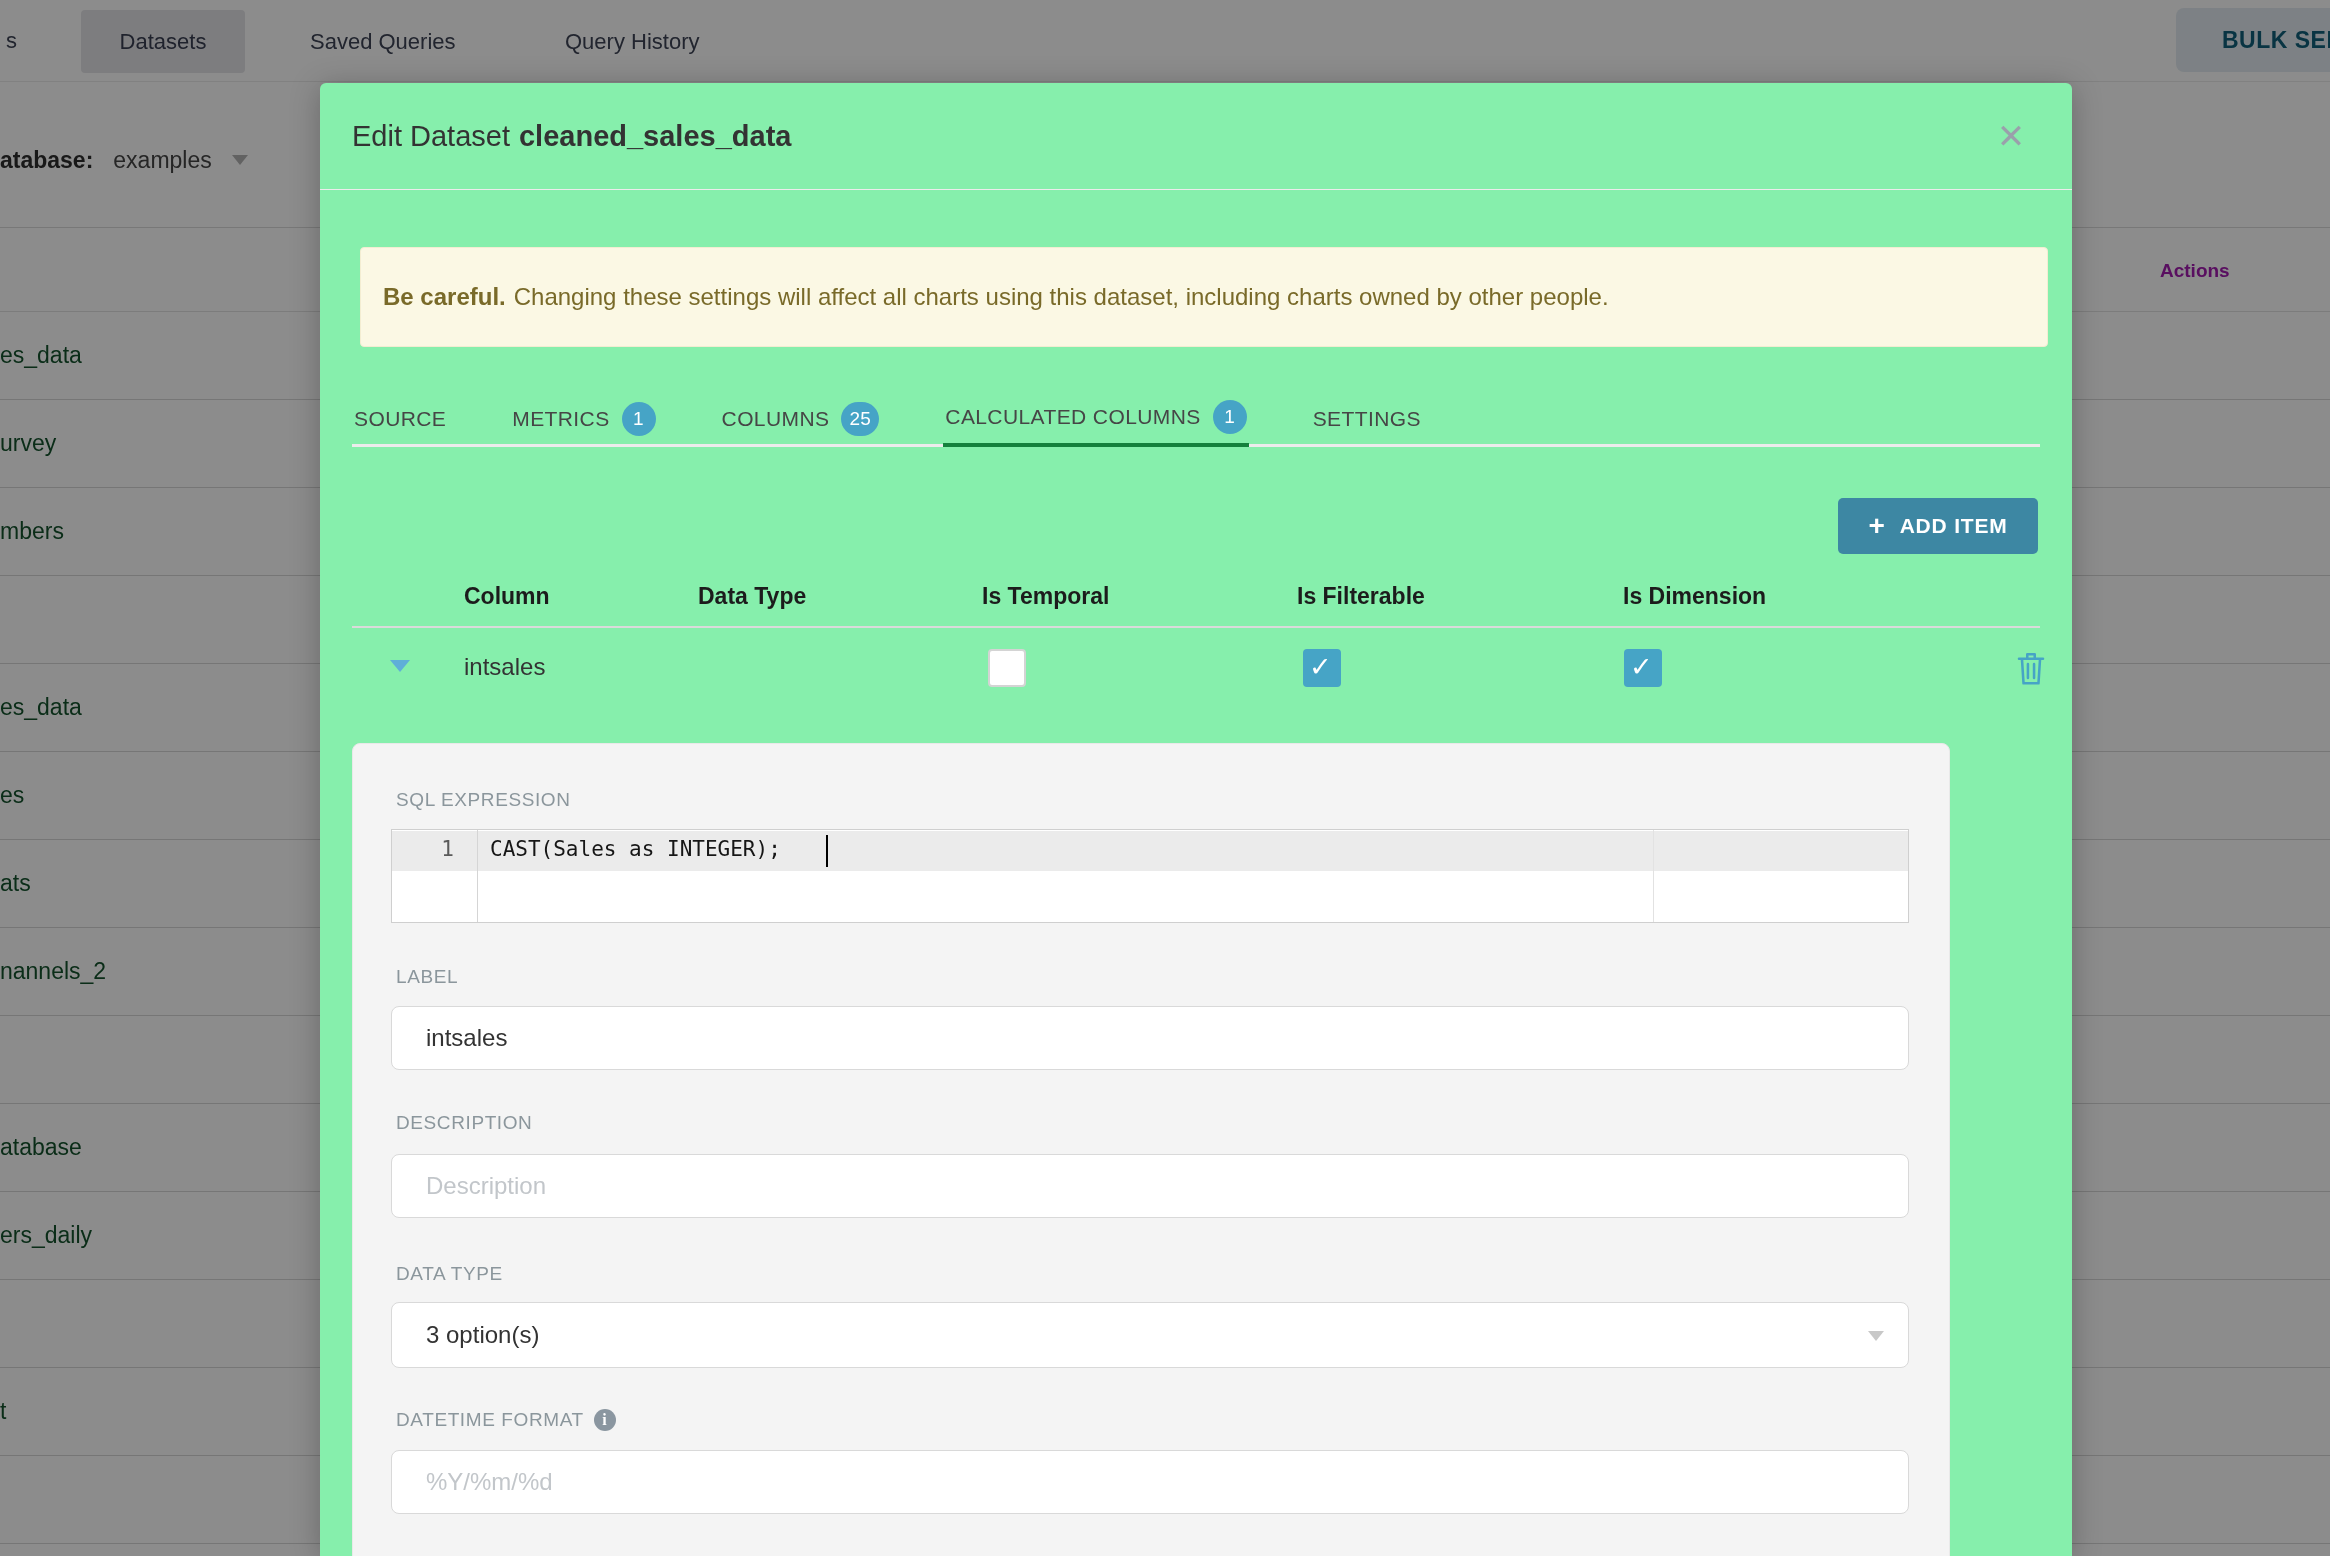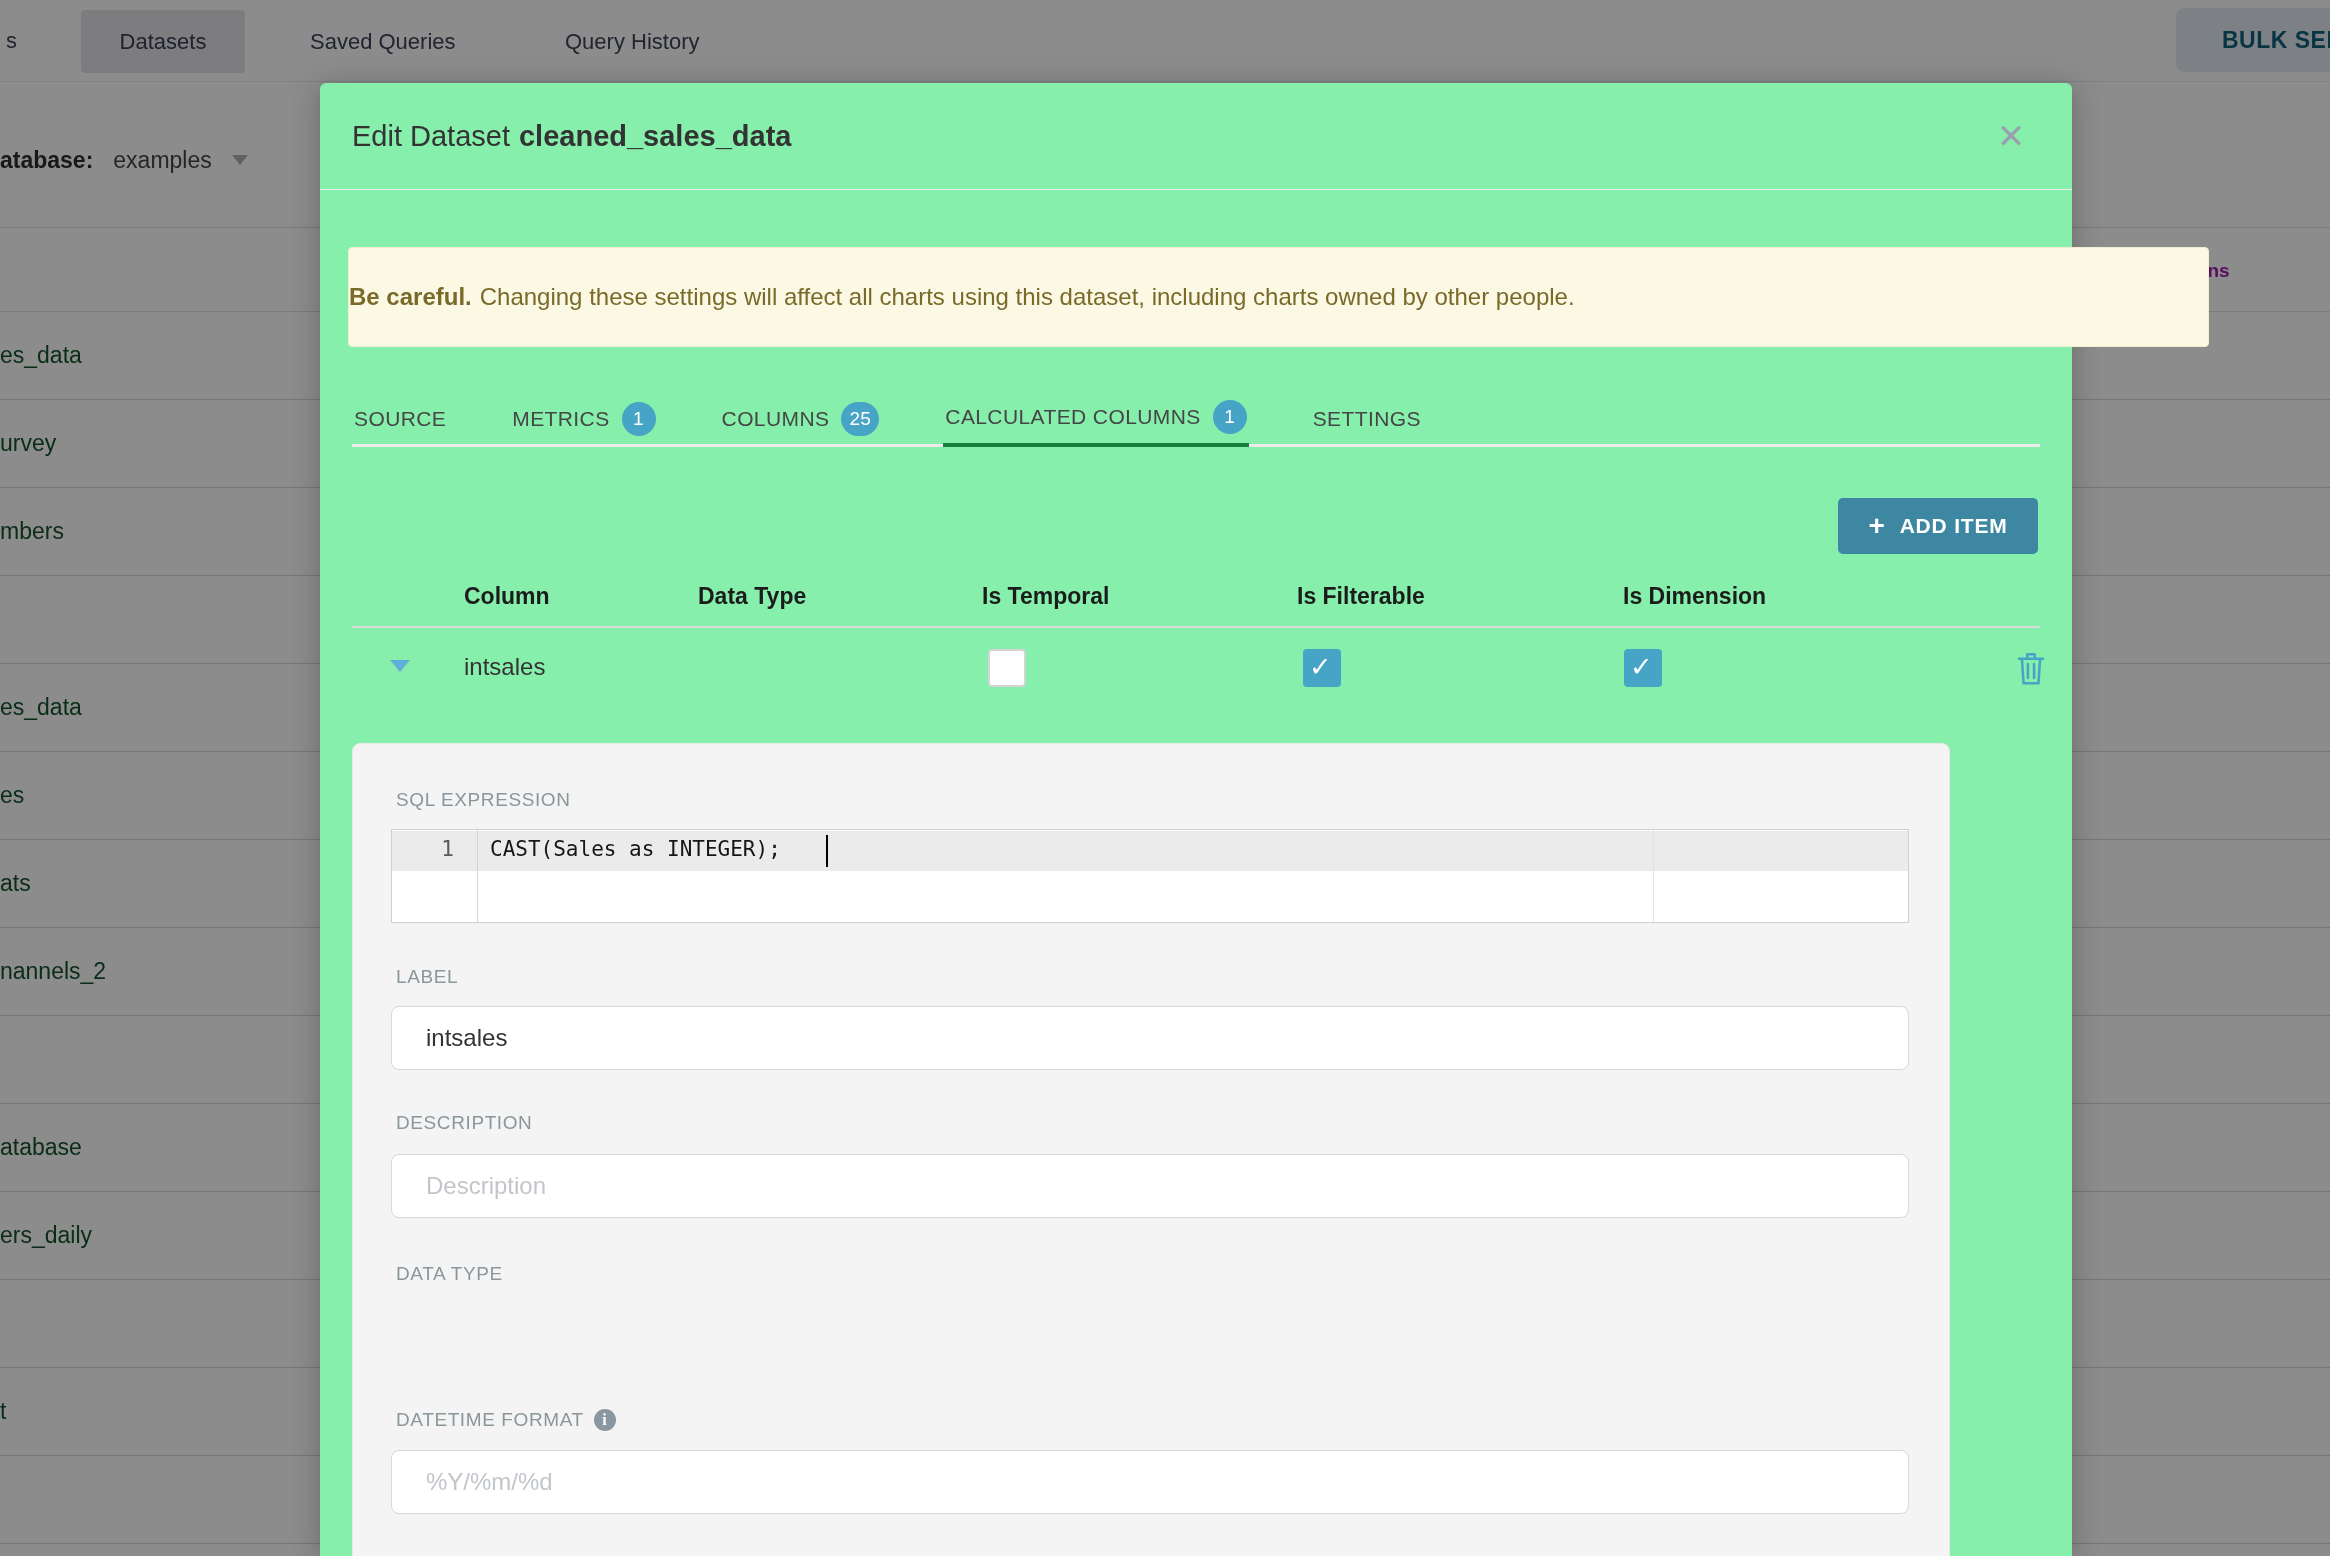--- a/index.html
+++ b/index.html
@@ -31,21 +31,21 @@
 
   
   .modal { position: absolute; left: 320px; top: 83px; width: 1752px; height: 1473px; background: #86efac; border-radius: 6px 6px 0 0; z-index: 10; box-shadow: 0 4px 30px rgba(0,0,0,0.25); }
 
   .m-header { position: absolute; top: 0; left: 0; width: 100%; height: 107px; border-bottom: 1px solid #ececec; }
   .m-title { position: absolute; left: 32px; top: 0; height: 107px; line-height: 107px; font-size: 29px; color: #333; }
   .m-title .bold { font-weight: bold; margin-left: 9px; }
   .m-close { position: absolute; right: 36px; top: 28px; width: 50px; height: 50px; text-align: center; line-height: 50px; cursor: pointer; }
   .m-close::after { content: "✕"; font-size: 34px; color: #9aa0ab; }
 
-  .banner { position: absolute; left: 28px; top: 164px; width: 1861px; height: 100px; background: #fbf8e4; border: 1px solid #f3edd2; border-radius: 4px; line-height: 98px; font-size: 24px; color: #796a29; white-space: nowrap; overflow: hidden; }
+  .banner { position: absolute; left: 40px; top: 164px; width: 1688px; height: 100px; background: #fbf8e4; border: 1px solid #f3edd2; border-radius: 4px; line-height: 98px; padding-left: 22px; font-size: 24px; color: #796a29; white-space: nowrap; overflow: hidden; }
   .banner .bold { font-weight: bold; margin-right: 8px; }
 
   .tabs { position: absolute; left: 32px; top: 294px; width: 1688px; height: 70px; border-bottom: 3px solid #ececec; display: flex; gap: 62px; }
   .tab { display: flex; align-items: center; gap: 12px; font-size: 21px; color: #464646; letter-spacing: 0.4px; padding: 14px 2px 0 2px; height: 70px; }
   .tab.active { border-bottom: 4px solid #15803d; margin-bottom: -3px; }
   .badge { min-width: 34px; height: 34px; padding: 0 8px; border-radius: 17px; background: #46a4c6; color: #fff; font-size: 19px; display: flex; align-items: center; justify-content: center; }
 
   .add-btn { position: absolute; left: 1518px; top: 415px; width: 200px; height: 56px; background: #3d87a3; border-radius: 5px; color: #fff; display: flex; align-items: center; justify-content: center; gap: 14px; font-size: 21px; font-weight: bold; letter-spacing: 0.8px; cursor: pointer; }
   .plus-icon::before { content: "+"; font-size: 28px; font-weight: bold; }
 
@@ -200,20 +200,24 @@
     <input class="f-input in-label" value="intsales" style="">
 
     <div class="f-label lbl-desc">
       <span>DESCRIPTION</span>
     </div>
     <input class="f-input in-desc" placeholder="Description" style="">
 
     <div class="f-label lbl-dtype">
       <span>DATA TYPE</span>
     </div>
+    <div class="f-select in-dtype">
+      <span>3 option(s)</span>
+      <span class="select-caret"></span>
+    </div>
 
     <div class="f-label lbl-dtfmt">
       <span>DATETIME FORMAT</span>
       <span class="info-icon"></span>
     </div>
     <input class="f-input in-dtfmt" placeholder="%Y/%m/%d" style="">
   </div>
 </div>
 
 </body></html>

